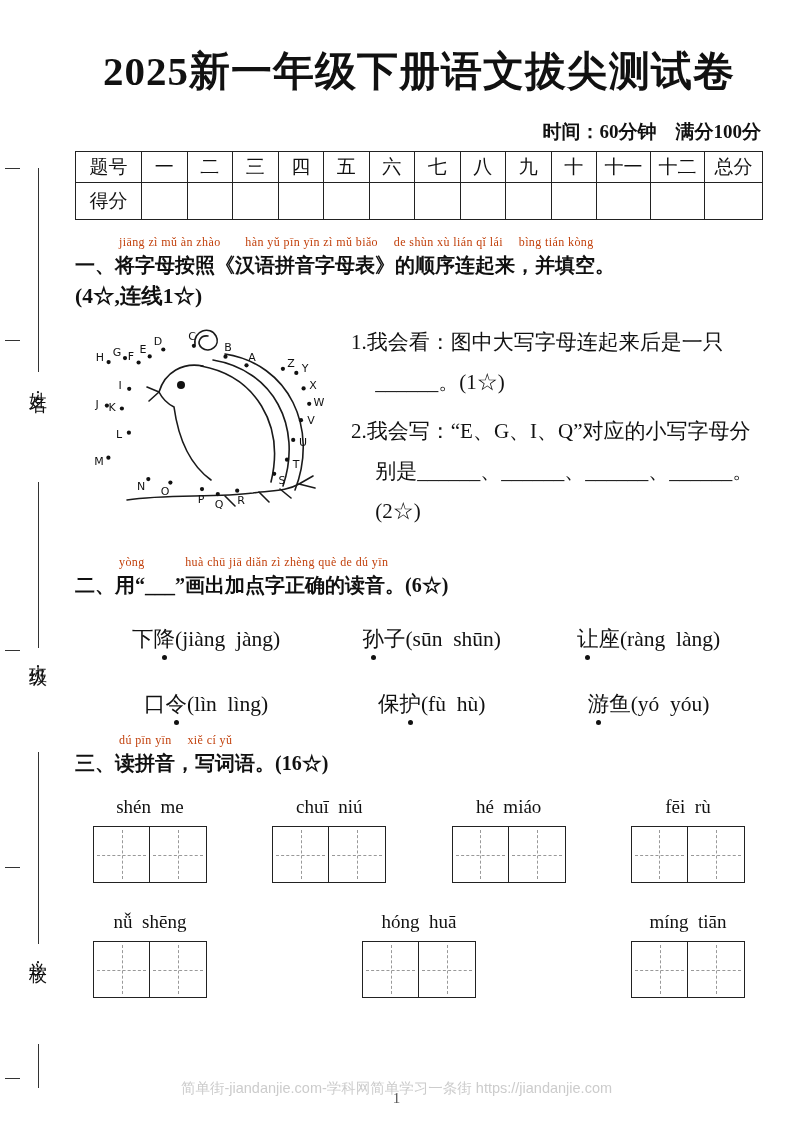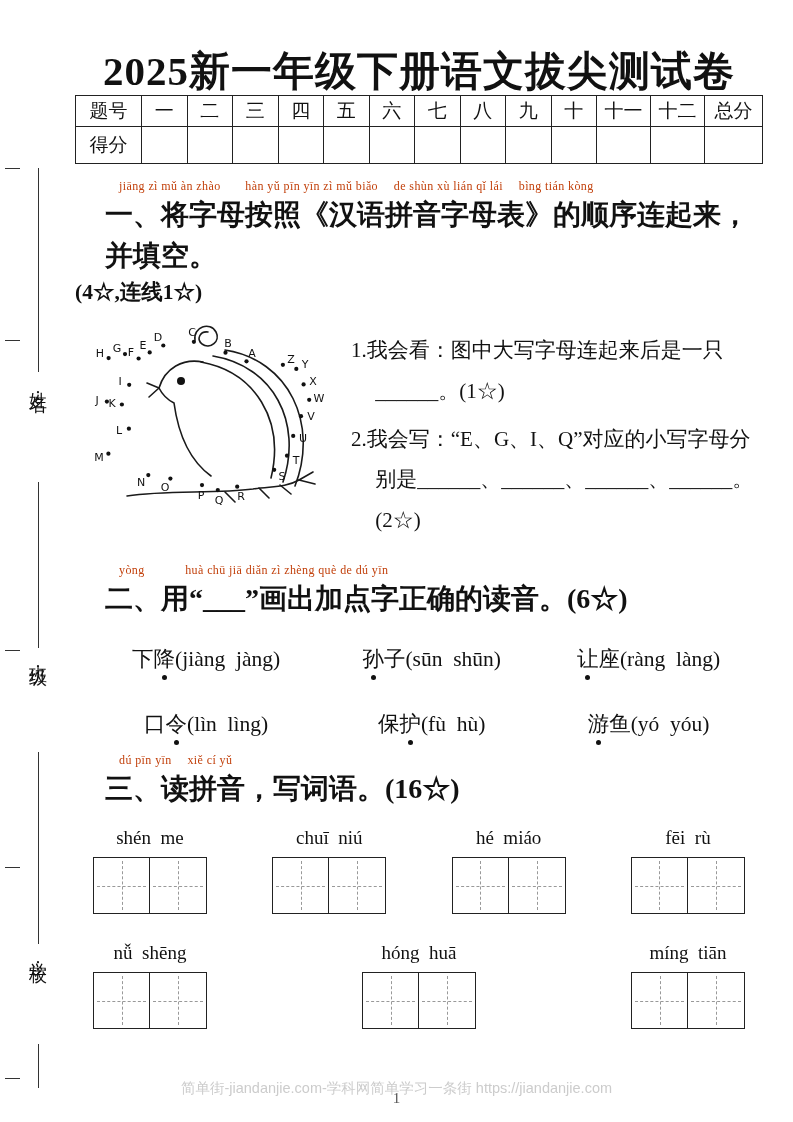--- a/index.html
+++ b/index.html
@@ -18,26 +18,26 @@
   .score-table { width:100%; border-collapse:collapse; table-layout:fixed; }
   .score-table td { border:1.6px solid #222; text-align:center; font-size:19px; height:31px; padding:0; overflow:hidden; }
   .score-table tr:nth-child(2) td { height:37px; }
   .score-table td:first-child { width:66px; }
   .score-table td:nth-child(12), .score-table td:nth-child(13) { width:54px; }
   .score-table td:last-child { width:58px; }
 
   section { display:block; }
   .sec { margin-top:14px; }
   .pinyin-line { font-size:12px; margin-left:44px; letter-spacing:.4px; white-space:pre-wrap; color:#c2410c; }
-  .sec-heading { font-size:28px; font-weight:bold; line-height:1.45;margin-left:30px; }
+  .sec-heading { font-size:20px; font-weight:bold; line-height:1.45; }
   .score-note { font-size:21.5px; font-weight:bold; line-height:1.5; }
 
   .s1-flex { display:flex; margin-top:2px; }
   .s1-art { flex:0 0 272px; }
-  .s1-questions { flex:1; font-size:21px; line-height:1.92; padding-left:4px; margin-top:20px; }
+  .s1-questions { flex:1; font-size:21px; line-height:1.92; padding-left:4px; margin-top:8px; }
   .s1-questions p { padding-left:1.15em; text-indent:-1.15em; margin-bottom:8px; white-space:pre-wrap; }
 
   .dot-letter { font-size:11px; font-family:"DejaVu Sans", sans-serif; text-anchor:middle; fill:#111; }
   .dot-point { fill:#111; }
   .bird-stroke { stroke:#1a1a1a; stroke-width:1.6; fill:none; stroke-linecap:round; }
 
   .s2-items { display:grid; grid-template-columns:1.08fr 1fr 1fr; row-gap:36px; margin:24px 6px 8px 14px; font-size:21.5px;text-align:center; }
   .char { position:relative; display:inline-block; }
   .char.dotted::after { content:''; position:absolute; left:50%; bottom:-7px; width:5px; height:5px; margin-left:-2.5px; border-radius:50%; background:#111; }
   .s2-opts { white-space:pre; }
@@ -78,20 +78,21 @@
     <div class="seal-label" style="top:652px">班级:</div>
     <div class="seal-line" style="top:752px;height:192px"></div>
     <div class="seal-label" style="top:948px">学校:</div>
     <div class="seal-line" style="top:1044px;height:44px"></div>
   </div>
 
   <div class="content">
 
     <h1 class="title">2025新一年级下册语文拔尖测试卷</h1>
 
+    <div class="time-info">时间：60分钟　满分100分</div>
 
     <table class="score-table">
       <tbody id="score-table-body">
           <tr>
             <td>题号</td>
             <td>一</td>
             <td>二</td>
             <td>三</td>
             <td>四</td>
             <td>五</td>

